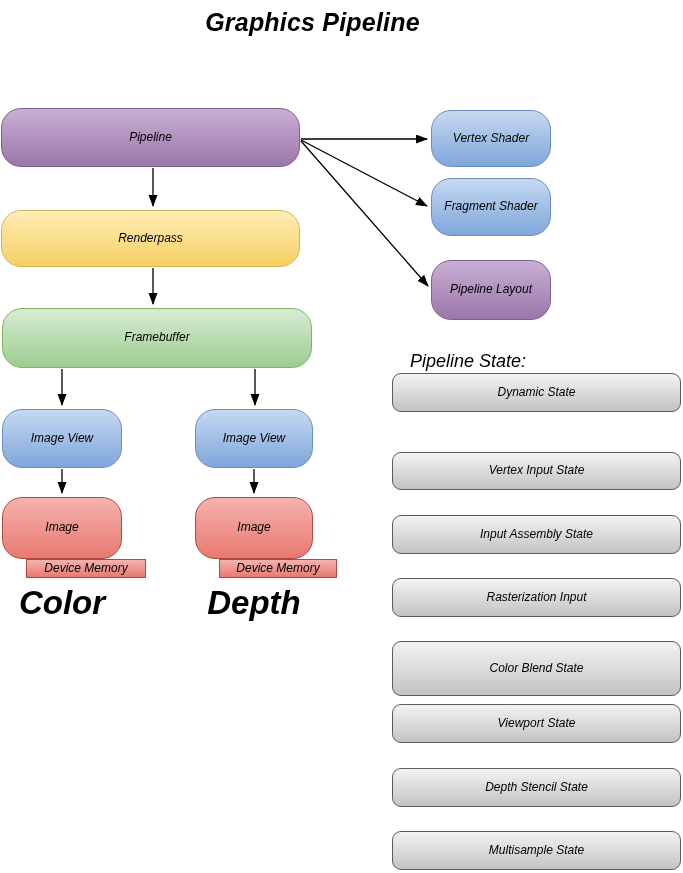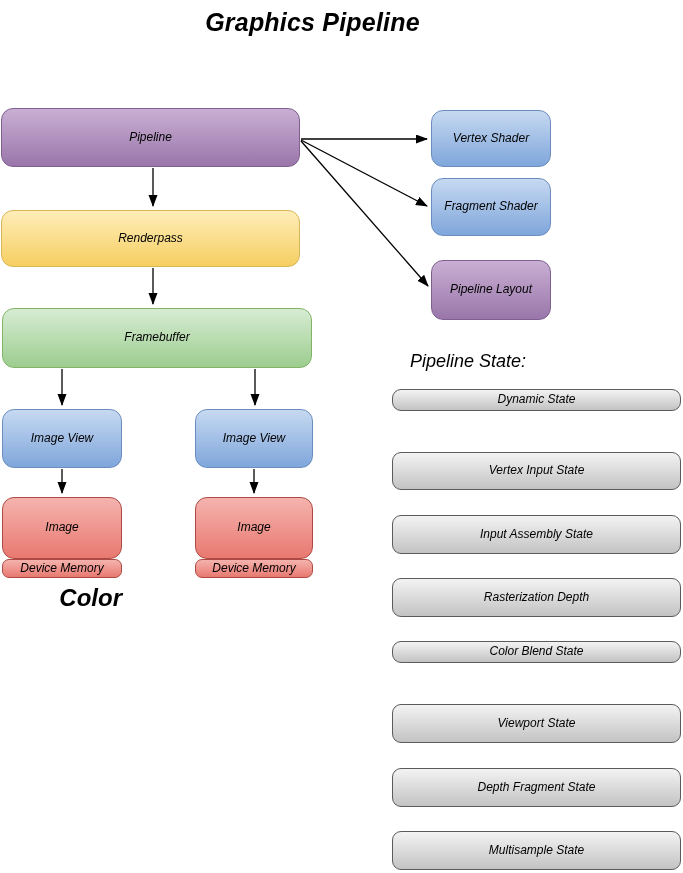--- a/index.html
+++ b/index.html
@@ -28,21 +28,21 @@
     letter-spacing: 0.2px;
   }
   .box {
     position: absolute;
     box-sizing: border-box;
     display: flex;
     align-items: center;
     justify-content: center;
     text-align: center;
     font-size: 12px;
-    border-radius: 12px;
+    border-radius: 20px;
     line-height: 1.1;
   }
   .purple {
     background: linear-gradient(#c9afd3, #9a76aa);
     border: 1px solid #7e5f91;
   }
   .blue {
     background: linear-gradient(#c6d9f1, #7fa6db);
     border: 1px solid #6c8ebf;
   }
@@ -57,26 +57,27 @@
   .red {
     background: linear-gradient(#f5b3ae, #e87970);
     border: 1px solid #ad4a44;
   }
   .gray {
     background: linear-gradient(#f3f3f3, #c3c3c3);
     border: 1px solid #5b5b5b;
     border-radius: 9px;
   }
   .memory {
-    border-radius: 7px;
+    border-radius: 0;
+    margin-left: 24px;
   }
   .col-label {
     position: absolute;
-    text-align: right;
-    font-size: 24px;
+    text-align: center;
+    font-size: 33px;
     font-weight: bold;
   }
   .state-heading {
     position: absolute;
     left: 410px;
     top: 351px;
     font-size: 18px;
   }
   #edges-layer {
     position: absolute;
@@ -126,31 +127,32 @@
   <div class="box red memory" style="left:2px; top:559px; width:120px; height:19px;">Device Memory</div>
 
   <div class="col-label" style="left:2px; top:584px; width:120px;">Color</div>
 
   <div class="box blue" style="left:195px; top:409px; width:118px; height:59px;">Image View</div>
 
   <div class="box red" style="left:195px; top:497px; width:118px; height:62px;">Image</div>
 
   <div class="box red memory" style="left:195px; top:559px; width:118px; height:19px;">Device Memory</div>
 
+  <div class="col-label" style="left:195px; top:584px; width:118px;">Depth</div>
 
   <div class="box blue" style="left:431px; top:110px; width:120px; height:57px;">Vertex Shader</div>
 
   <div class="box blue" style="left:431px; top:178px; width:120px; height:58px;">Fragment Shader</div>
 
   <div class="box purple" style="left:431px; top:260px; width:120px; height:60px;">Pipeline Layout</div>
 
   <div class="state-heading">Pipeline State:</div>
 
-  <div class="box gray" style="left:392px; top:389px; width:289px; height:22px;text-align:center;">Dynamic State</div>
+  <div class="box gray" style="left:392px; top:373px; width:289px; height:39px;text-align:center;">Dynamic State</div>
   <div class="box gray" style="left:392px; top:452px; width:289px; height:38px;">Vertex Input State</div>
   <div class="box gray" style="left:392px; top:515px; width:289px; height:39px;">Input Assembly State</div>
-  <div class="box gray" style="left:392px; top:578px; width:289px; height:39px;">Rasterization Depth</div>
-  <div class="box gray" style="left:392px; top:641px; width:289px; height:22px;">Color Blend State</div>
+  <div class="box gray" style="left:392px; top:578px; width:289px; height:39px;">Rasterization Input</div>
+  <div class="box gray" style="left:392px; top:641px; width:289px; height:55px;">Color Blend State</div>
   <div class="box gray" style="left:392px; top:704px; width:289px; height:39px;">Viewport State</div>
-  <div class="box gray" style="left:392px; top:768px; width:289px; height:39px;">Depth Fragment State</div>
+  <div class="box gray" style="left:392px; top:768px; width:289px; height:39px;">Depth Stencil State</div>
   <div class="box gray" style="left:392px; top:831px; width:289px; height:39px;">Multisample State</div>
 
 </div>
 
 </body></html>

